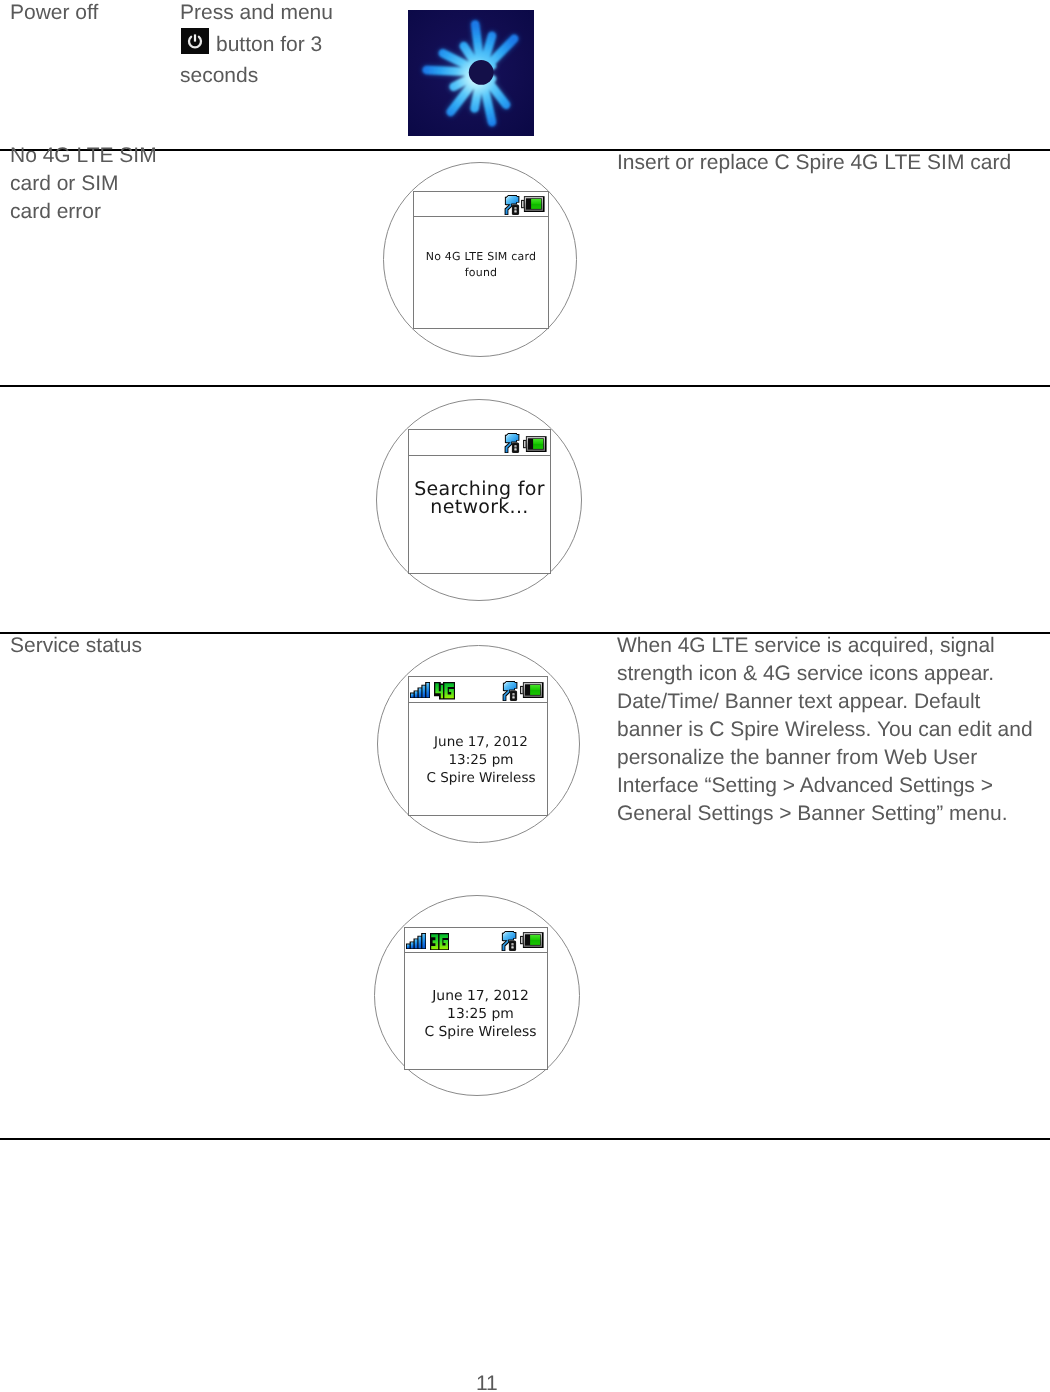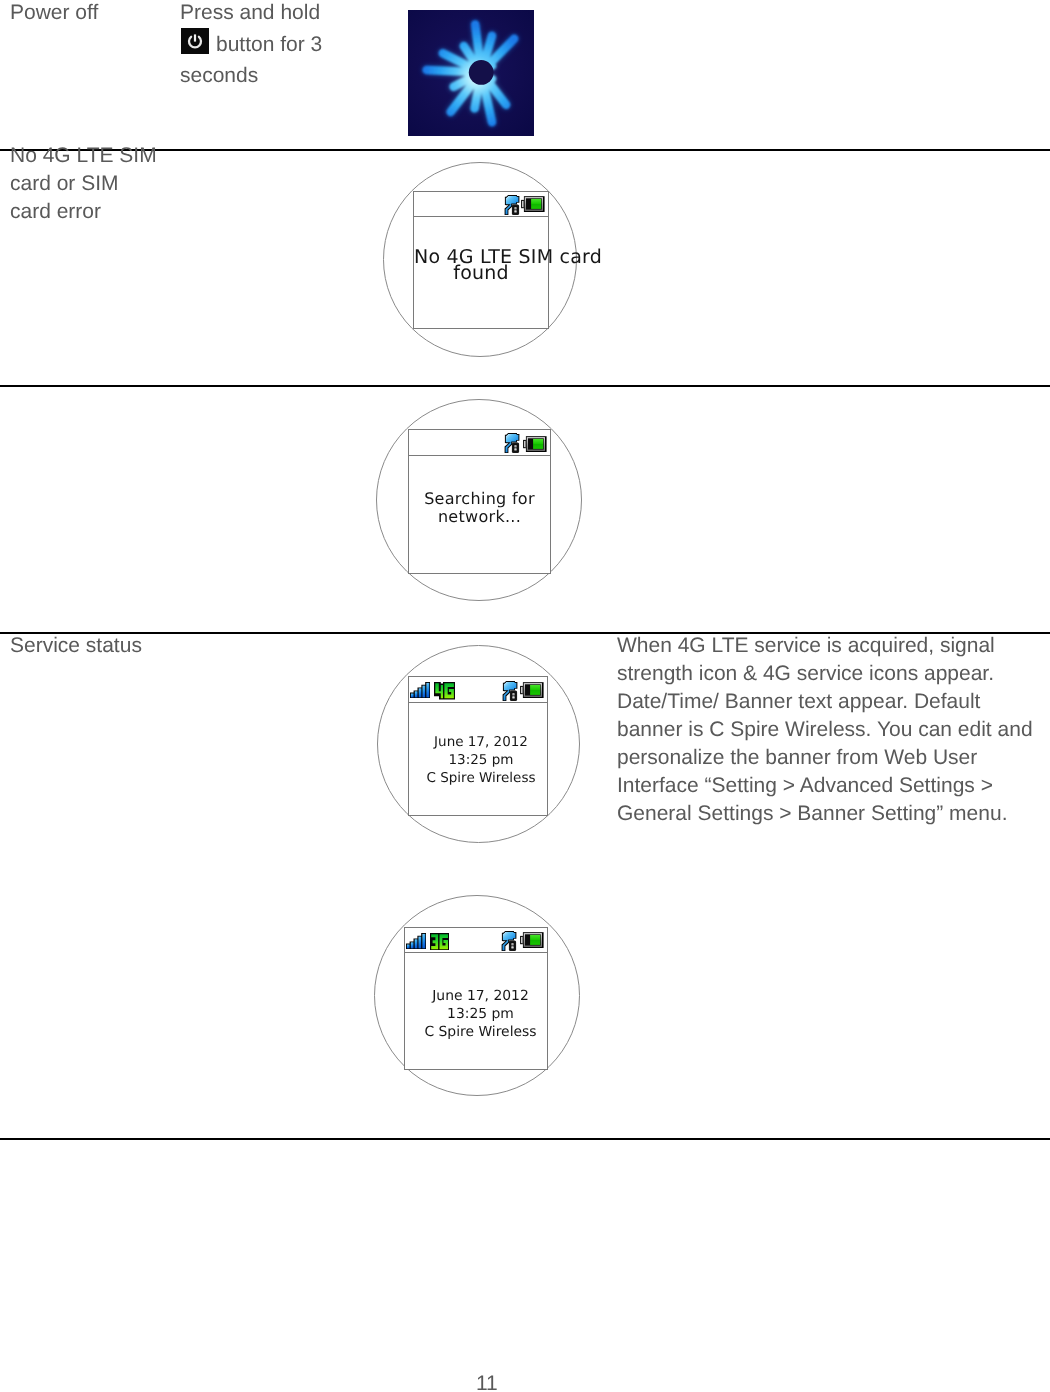--- a/index.html
+++ b/index.html
@@ -24,21 +24,21 @@
   .devfig .body{position:absolute;left:0;right:0;text-align:center;font-family:"DejaVu Sans",sans-serif;color:#171717;font-size:13.5px;line-height:18px;transform:translateZ(0);}
   .ic{position:absolute;}
 </style>
 </head>
 <body>
 
 <div class="page">
 
   <div class="cell col-a" style="top:-1px">Power off</div>
   <div class="cell col-b" style="top:-1px;line-height:28px">
-    <div style="height:28px"><span>Press and hold</span></div>
+    <div style="height:28px"><span>Press and menu</span></div>
     <div style="height:33px;line-height:36px"><span class="pwrbox">
       <svg viewBox="0 0 28 26" width="28" height="26" aria-hidden="true">
         <rect x="0" y="0" width="28" height="26" fill="#0a0a0a"></rect>
         <path d="M14.0 6.4 L14.0 13.6" stroke="#f2f2f2" stroke-width="2.2" stroke-linecap="butt" fill="none"></path>
         <path d="M10.1 8.8 A6.0 6.0 0 1 0 17.9 8.8" stroke="#e8e8e8" stroke-width="2.3" fill="none" stroke-linecap="round"></path>
       </svg>
     </span><span>button for 3</span></div>
     <div style="height:28px;line-height:32px"><span>seconds</span></div>
   </div>
 
@@ -185,35 +185,36 @@
       <rect x="0" y="0" width="19.2" height="17.4" fill="#060606"></rect>
       <path d="M1.2 1.2 H8.1 V16.2 H1.2 V13.1 H5.4 V10.2 H2.6 V7.2 H5.4 V4.3 H1.2 Z" fill="url(#gGreen)"></path>
       <path d="M9.5 1.2 H18.0 V4.9 H12.4 V12.5 H15.5 V9.9 H13.4 V7.0 H18.0 V16.2 H9.5 Z" fill="url(#gGreen)"></path>
     </g>
   </defs>
     </svg>
 
   <div class="rule" style="top:149px"></div>
 
   <div class="cell col-a" style="top:142px">No 4G LTE SIM card or SIM card error</div>
+  <div class="cell col-c" style="top:149px">Insert or replace C Spire 4G LTE SIM card</div>
 
   <div class="devfig" style="left:383px;top:162px;width:194px;height:195px;">
     <svg class="ell" viewBox="0 0 194 195" aria-hidden="true">
       <ellipse cx="97" cy="97.5" rx="96.5" ry="97" fill="none" stroke="#8a8a8a" stroke-width="1"></ellipse>
     </svg>
     <div class="scr" style="left:30px;top:29px;width:136px;height:138px;">
       <div class="sbar" style="height:25px">
         <svg class="ic" style="left:90px;top:3px" width="16.3" height="20.1" viewBox="0 0 16.3 20.1">
             <use href="#icoDev"></use>
           </svg>
         <svg class="ic" style="left:107px;top:4px" width="23.8" height="16.2" viewBox="0 0 23.8 16.2">
             <use href="#icoBat"></use>
           </svg>
       </div>
-      <div class="body" style="top:57px;font-size:19px;line-height:16px;letter-spacing:0.22px;white-space:nowrap">
+      <div class="body" style="top:57px;font-size:11px;line-height:16px;letter-spacing:0.22px;white-space:nowrap">
         <div>No 4G LTE SIM card</div>
         <div>found</div>
       </div>
     </div>
   </div>
 
   <div class="rule" style="top:385px"></div>
 
 
   <div class="devfig" style="left:376px;top:399px;width:206px;height:202px;">
@@ -222,21 +223,21 @@
     </svg>
     <div class="scr" style="left:32px;top:30px;width:143px;height:145px;">
       <div class="sbar" style="height:26px">
         <svg class="ic" style="left:95px;top:3px" width="16.3" height="20.1" viewBox="0 0 16.3 20.1">
             <use href="#icoDev"></use>
           </svg>
         <svg class="ic" style="left:114px;top:6px" width="23.8" height="16.2" viewBox="0 0 23.8 16.2">
             <use href="#icoBat"></use>
           </svg>
       </div>
-      <div class="body" style="top:60px;font-size:16px;line-height:18px;letter-spacing:0.3px;white-space:nowrap">
+      <div class="body" style="top:50px;font-size:19px;line-height:18px;letter-spacing:0.3px;white-space:nowrap">
         <div>Searching for</div>
         <div>network...</div>
       </div>
     </div>
   </div>
 
   <div class="rule" style="top:632px"></div>
 
   <div class="cell col-a" style="top:632px">Service status</div>
   <div class="cell col-c" style="top:632px">When 4G LTE service is acquired, signal strength icon &amp; 4G service icons appear. Date/Time/ Banner text appear. Default banner is C Spire Wireless. You can edit and personalize the banner from Web User Interface “Setting &gt; Advanced Settings &gt; General Settings &gt; Banner Setting” menu.</div>

